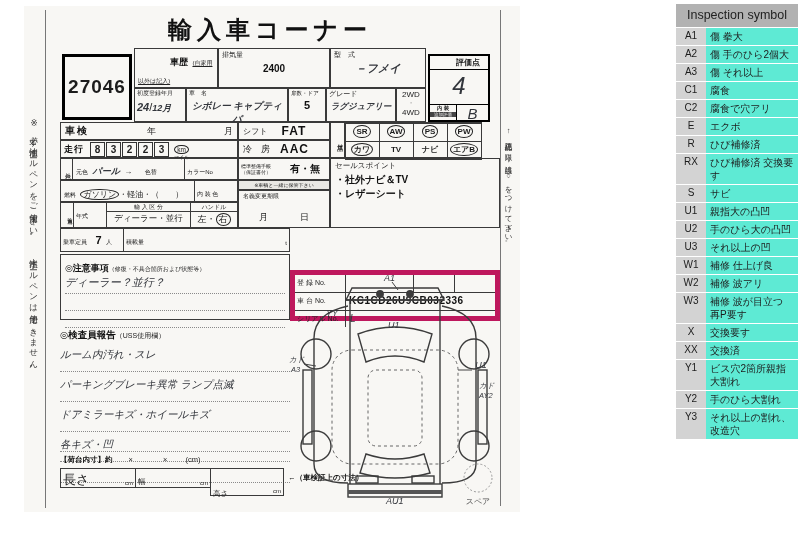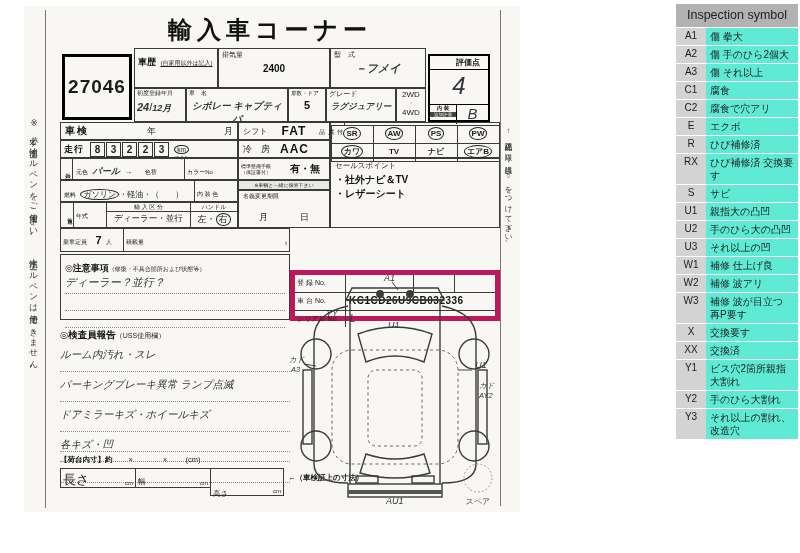--- a/index.html
+++ b/index.html
@@ -39,21 +39,21 @@
 <div class="abs" style="left:500px;top:10px;height:496px;border-left:1px solid #777;"></div>
 <div class="abs vtext" style="left:28px;top:118px;height:330px;font-size:8.5px;color:#333;">※必ず油性ボールペンをご使用下さい。 水性ボールペンは使用できません。</div>
 <div class="abs vtext" style="left:503px;top:126px;height:170px;font-size:7.5px;color:#333;">↑純正品に限り該当に○をつけて下さい。</div>
 
 <div class="abs" style="left:140px;top:14px;width:260px;text-align:center;font-size:24px;font-weight:bold;letter-spacing:5px;color:#111;">輸入車コーナー</div>
 <div class="abs" style="left:62px;top:54px;width:70px;height:66px;border:3px solid #000;display:flex;align-items:center;justify-content:center;">
   <span style="font-size:19px;font-weight:bold;letter-spacing:1px;">27046</span>
 </div>
 
 <div class="bx" style="left:134px;top:48px;width:84px;height:40px;padding:2px 3px;">
-  <span class="val" style="font-size:9px;">車歴</span>
+  <span class="val" style="font-size:9px;margin-left:32px;">車歴</span>
   <span class="lbx" style="text-decoration:underline;">(自家用以外は記入)</span>
 </div>
 <div class="bx" style="left:218px;top:48px;width:112px;height:40px;padding:2px 3px;">
   <div class="lb">排気量</div>
   <div class="val" style="font-size:10px;text-align:center;margin-top:4px;">2400</div>
 </div>
 <div class="bx" style="left:330px;top:48px;width:96px;height:40px;padding:2px 3px;">
   <div class="lb">型　式</div>
   <div class="val hw" style="font-size:11px;text-align:center;margin-top:2px;">－フメイ</div>
 </div>
@@ -95,21 +95,21 @@
 <div class="bx flex" style="left:60px;top:122px;width:178px;height:18px;align-items:center;padding:0 4px;">
   <span class="val" style="font-size:10px;letter-spacing:2px;">車検</span>
   <span style="font-size:9px;margin-left:58px;">年</span>
   <span style="font-size:9px;margin-left:auto;">月</span>
 </div>
 <div class="bx flex" style="left:238px;top:122px;width:92px;height:18px;align-items:center;padding:0 4px;">
   <span style="font-size:8px;">シフト</span>
   <span class="val" style="font-size:12px;margin-left:14px;letter-spacing:1px;">FAT</span>
 </div>
 
-<div class="bx flex" style="left:330px;top:122px;width:170px;height:36px;flex-direction:column;">
+<div class="bx flex" style="left:330px;top:122px;width:152px;height:36px;">
   <div class="vtext" style="width:13px;font-size:6px;border-right:1px solid #3a3a3a;text-align:center;padding-top:1px;">付属品</div>
   <div style="flex:1;display:flex;flex-direction:column;">
     <div class="eqgrid">
           <span class="eq circ"><span class="inner">SR</span></span>
           <span class="eq circ"><span class="inner">AW</span></span>
           <span class="eq circ"><span class="inner">PS</span></span>
           <span class="eq circ"><span class="inner">PW</span></span>
         </div>
     <div class="eqgrid">
           <span class="eq circ"><span class="inner">カワ</span></span>

